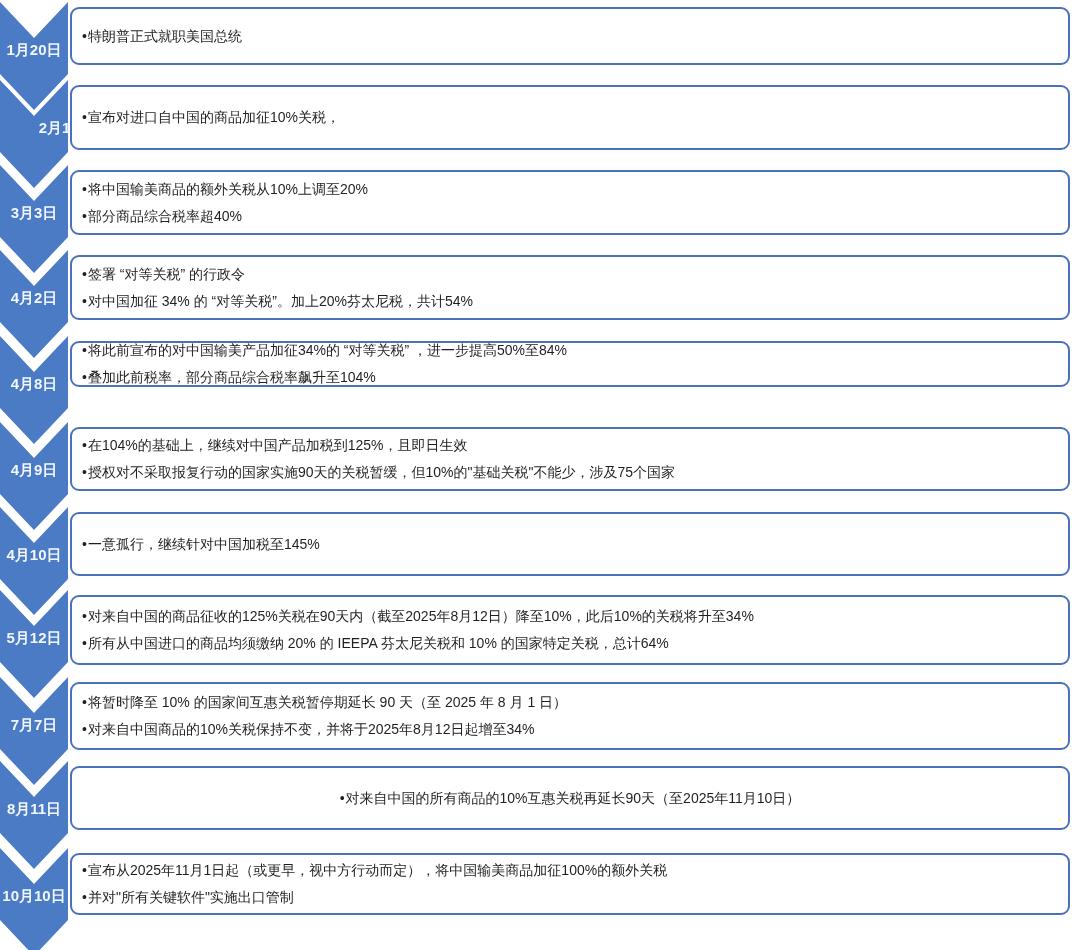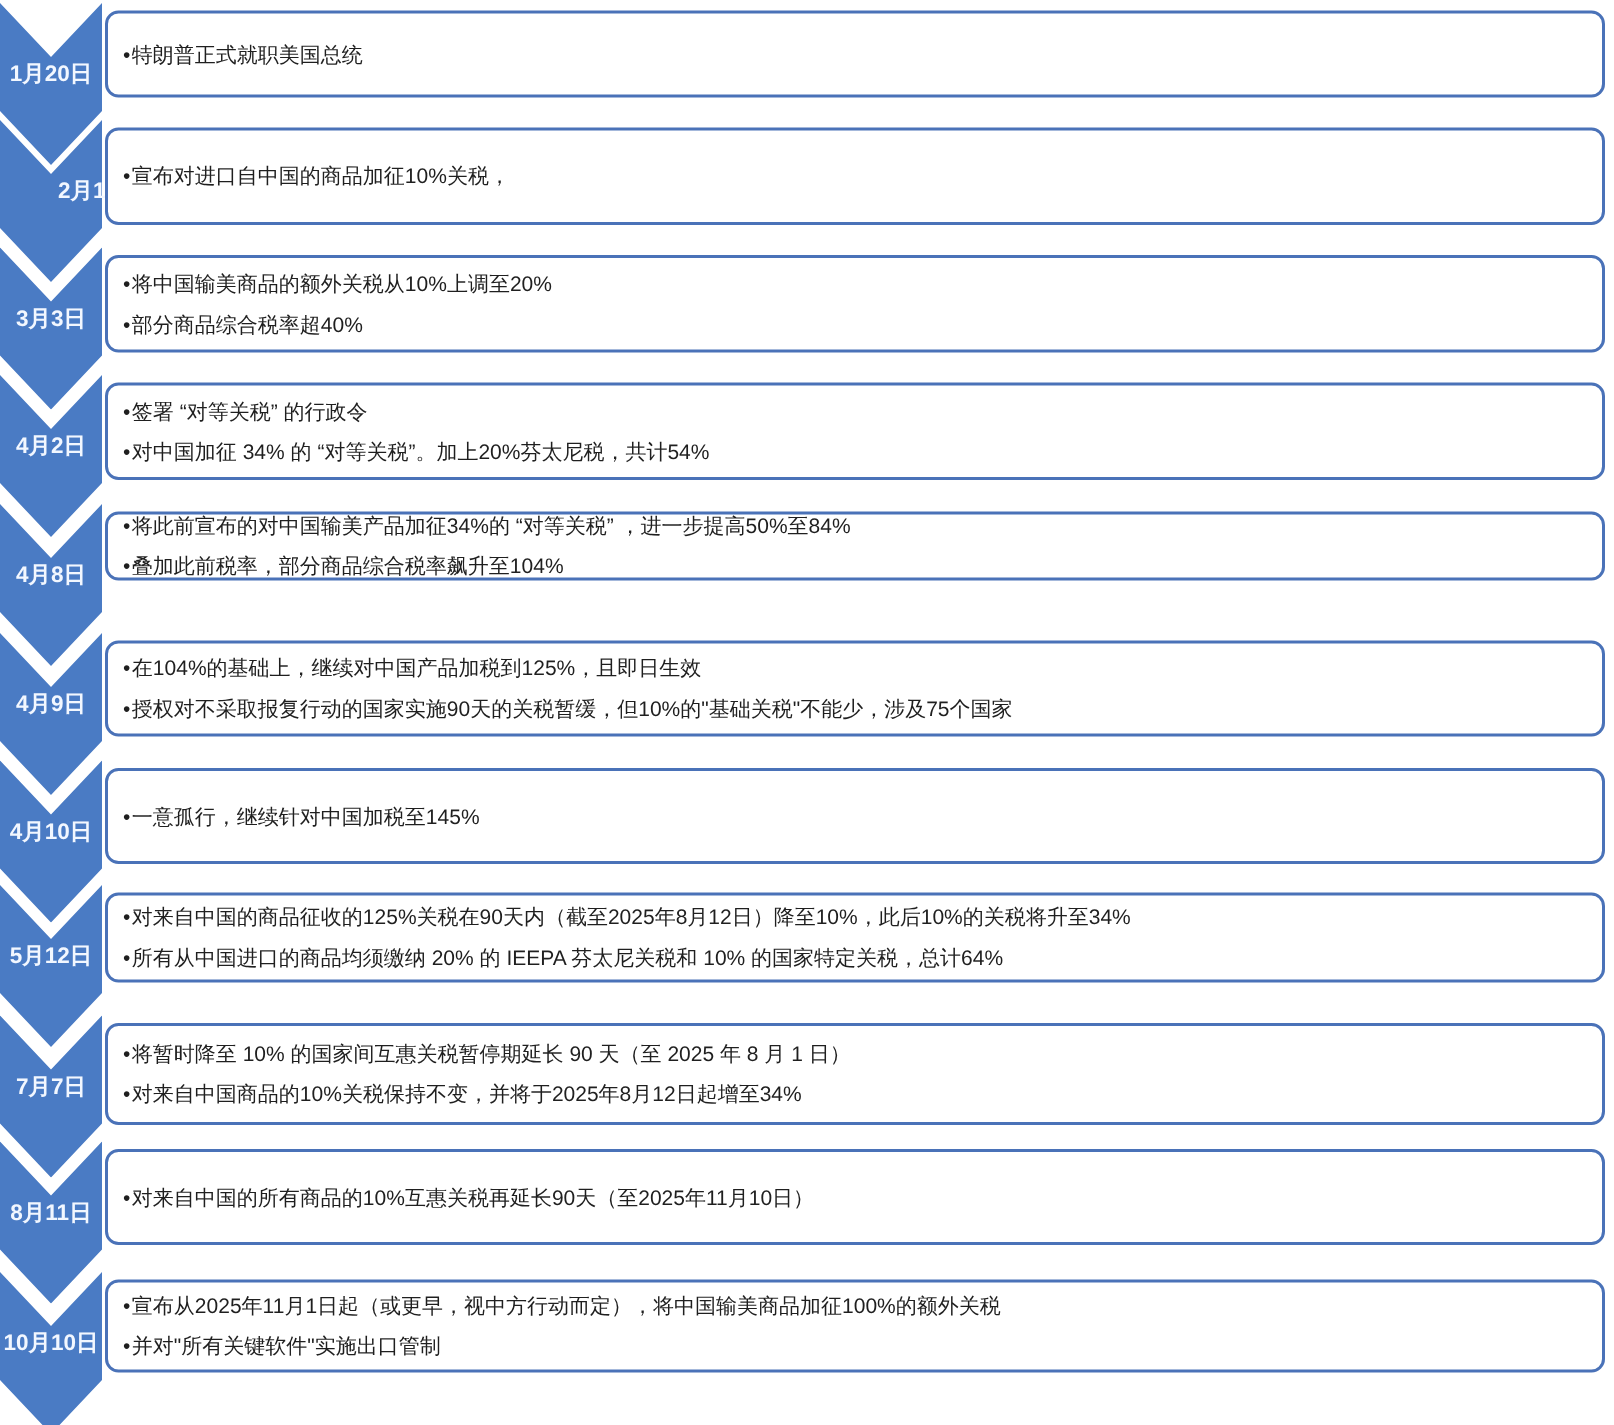--- a/index.html
+++ b/index.html
@@ -128,21 +128,21 @@
     <div class="box" style="top: 512px; height: 64px;">
         <div class="line"><span class="bullet">•</span><span>一意孤行，继续针对中国加税至145%</span></div>
       </div>
   </div>
 
   <div class="row">
     <svg class="chevron" viewBox="0 0 68 108" preserveAspectRatio="none" aria-hidden="true" style="top: 590px;">
       <polygon points="0,0 34,36 68,0 68,72 34,108 0,72"></polygon>
     </svg>
     <div class="date" style="top: 625px;">5月12日</div>
-    <div class="box" style="top: 595px; height: 60px;">
+    <div class="box" style="top: 595px; height: 70px;">
         <div class="line"><span class="bullet">•</span><span>对来自中国的商品征收的125%关税在90天内（截至2025年8月12日）降至10%，此后10%的关税将升至34%</span></div>
         <div class="line"><span class="bullet">•</span><span>所有从中国进口的商品均须缴纳 20% 的 IEEPA 芬太尼关税和 10% 的国家特定关税，总计64%</span></div>
       </div>
   </div>
 
   <div class="row">
     <svg class="chevron" viewBox="0 0 68 108" preserveAspectRatio="none" aria-hidden="true" style="top: 677px;">
       <polygon points="0,0 34,36 68,0 68,72 34,108 0,72"></polygon>
     </svg>
     <div class="date" style="top: 712px;">7月7日</div>
@@ -150,21 +150,21 @@
         <div class="line"><span class="bullet">•</span><span>将暂时降至 10% 的国家间互惠关税暂停期延长 90 天（至 2025 年 8 月 1 日）</span></div>
         <div class="line"><span class="bullet">•</span><span>对来自中国商品的10%关税保持不变，并将于2025年8月12日起增至34%</span></div>
       </div>
   </div>
 
   <div class="row">
     <svg class="chevron" viewBox="0 0 68 108" preserveAspectRatio="none" aria-hidden="true" style="top: 761px;">
       <polygon points="0,0 34,36 68,0 68,72 34,108 0,72"></polygon>
     </svg>
     <div class="date" style="top: 796px;">8月11日</div>
-    <div class="box" style="top: 766px; height: 64px;">
+    <div class="box" style="top: 766px; height: 64px; align-items: center;">
         <div class="line"><span class="bullet">•</span><span>对来自中国的所有商品的10%互惠关税再延长90天（至2025年11月10日）</span></div>
       </div>
   </div>
 
   <div class="row">
     <svg class="chevron" viewBox="0 0 68 108" preserveAspectRatio="none" aria-hidden="true" style="top: 848px;">
       <polygon points="0,0 34,36 68,0 68,72 34,108 0,72"></polygon>
     </svg>
     <div class="date" style="top: 883px;">10月10日</div>
     <div class="box" style="top: 853px; height: 62px;">

